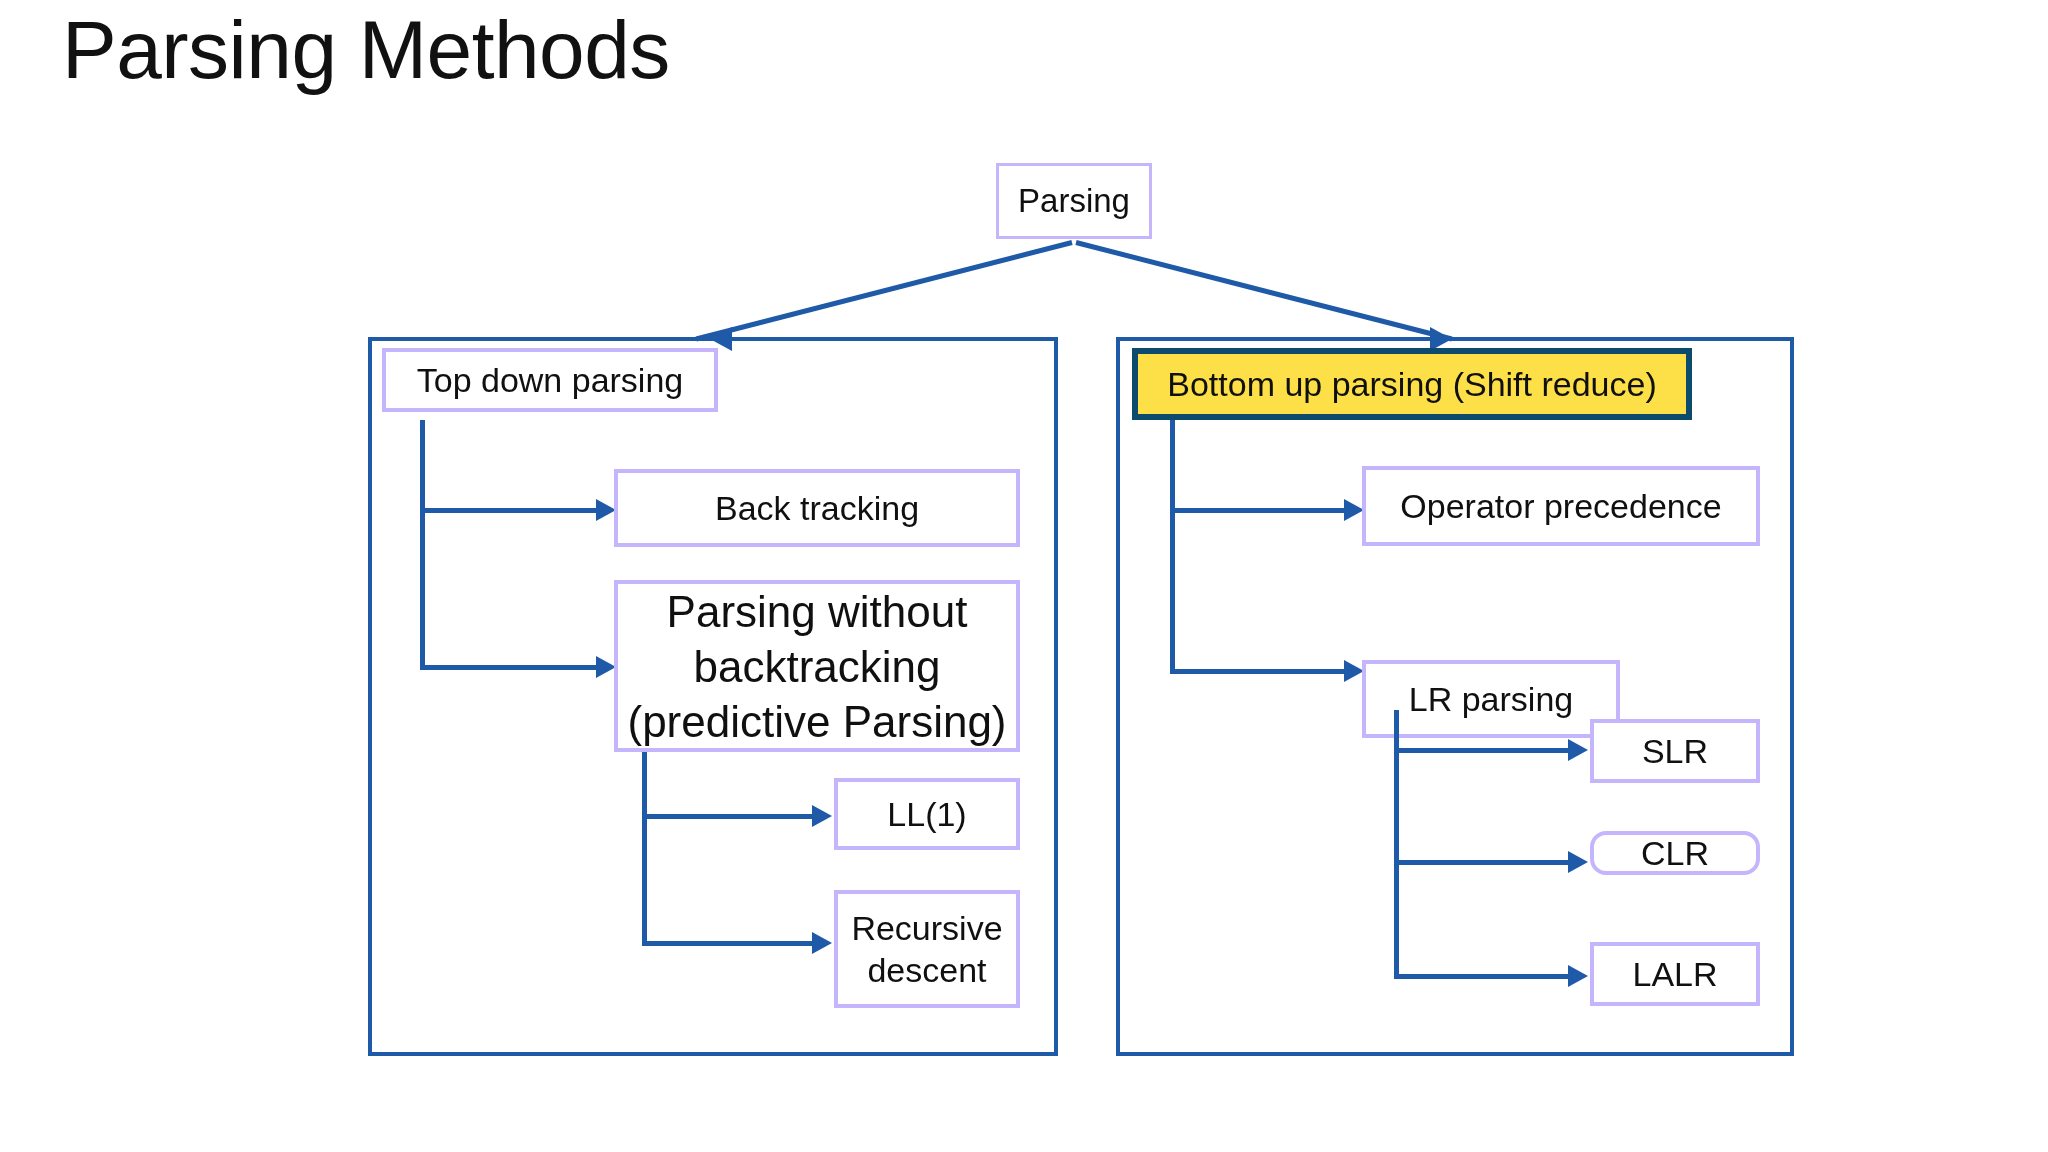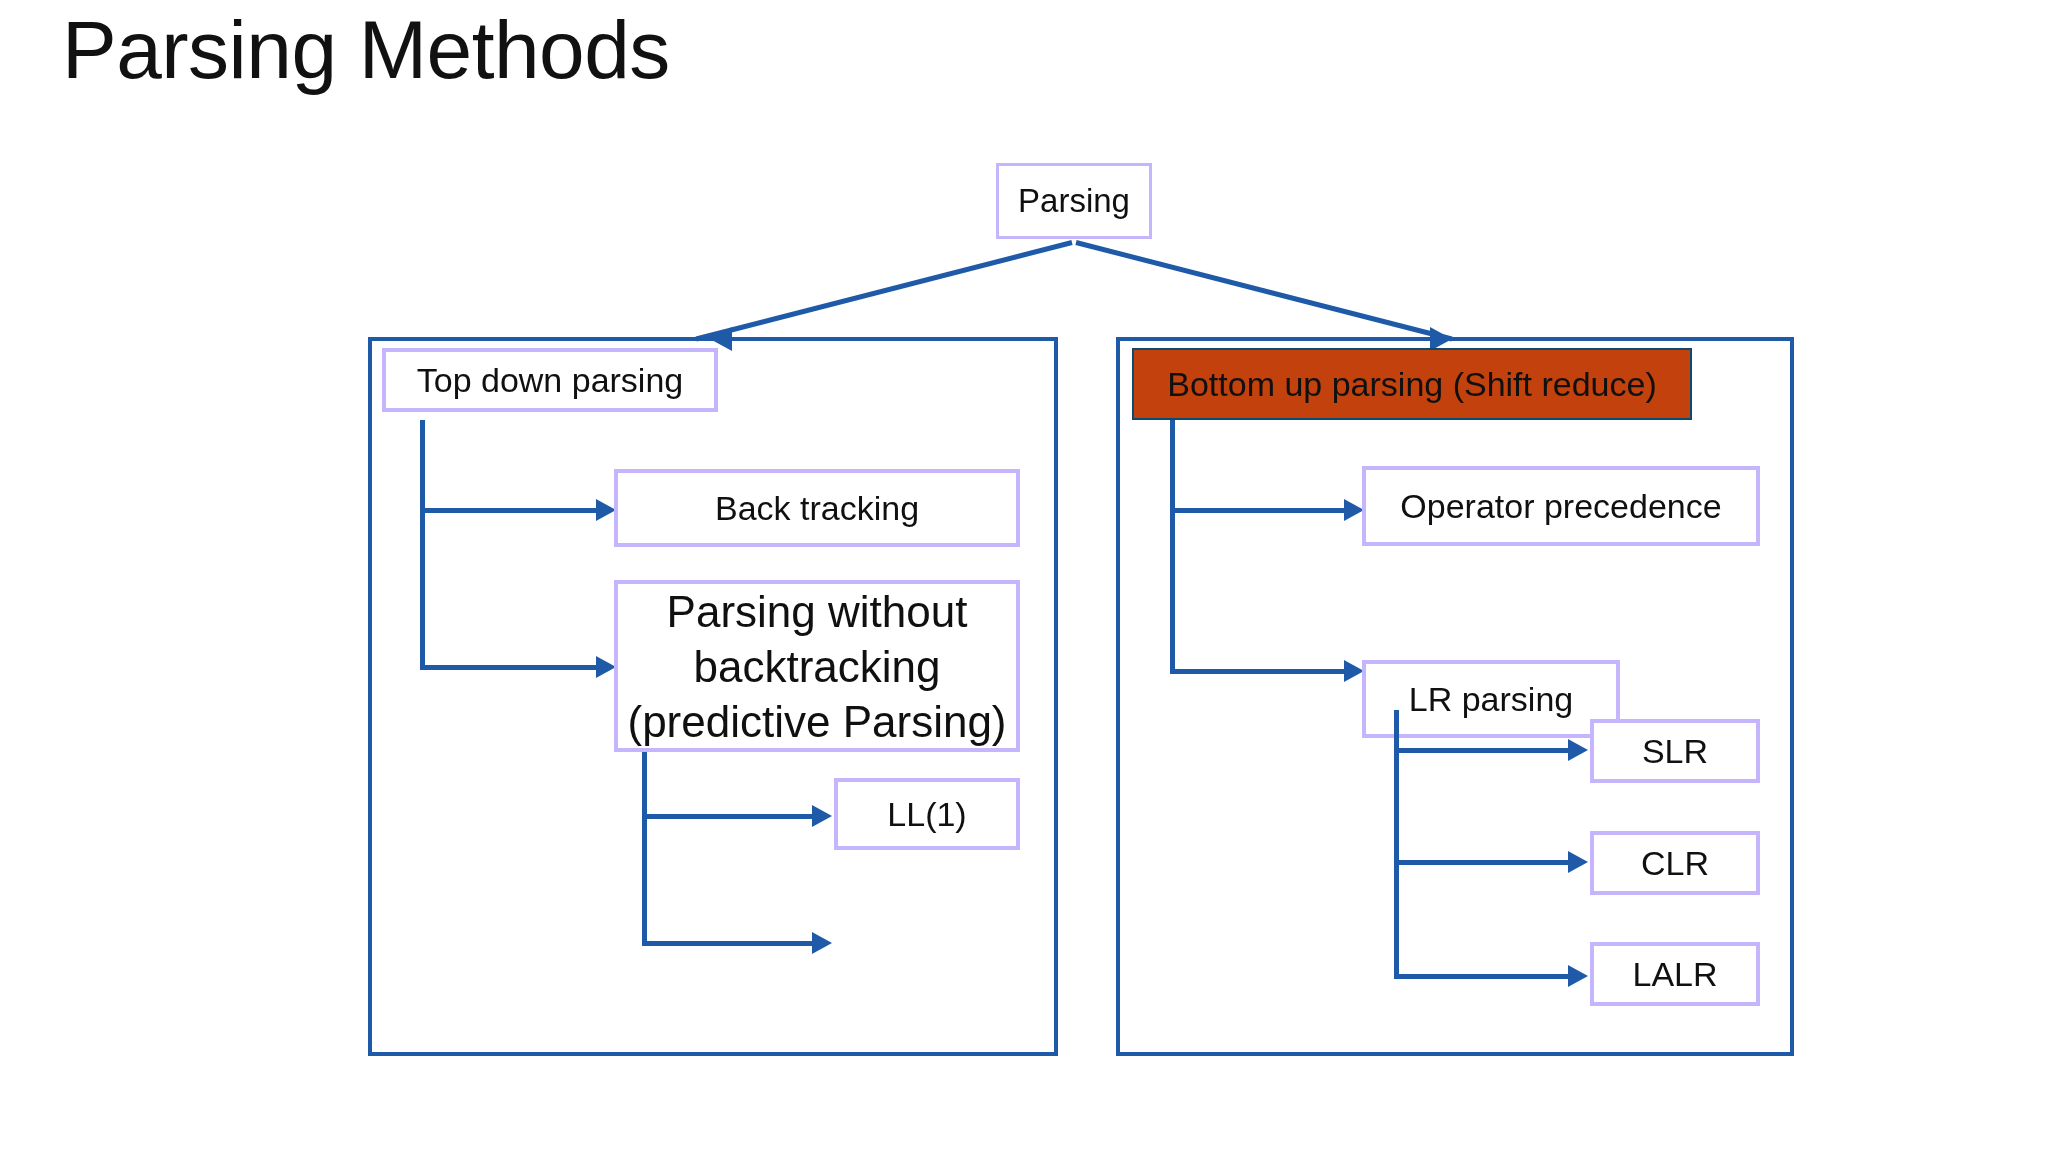--- a/index.html
+++ b/index.html
@@ -49,22 +49,22 @@
     font-size: 34px;
     line-height: 1.25;
     font-weight: 400;
     padding: 2px 8px;
   }
   .node.root {
     font-size: 33px;
     border-width: 3px;
   }
   .node.highlight {
-    background: #c2410c;
-    border: 2px solid #0c4a6e;
+    background: #fde047;
+    border: 6px solid #0c4a6e;
   }
 
   
   .group {
     position: absolute;
     box-sizing: border-box;
     border: 4px solid #1F5AA8;
     background: transparent;
   }
 
@@ -142,20 +142,21 @@
   <div class="vline" style="left:594px; top:752px; height:194px;"></div>
 
   <div class="hline" style="left:594px; top:814px; width:176px;"></div>
   <div class="arrow-right" style="left:764px; top:805px;"></div>
 
   <div class="node" style="left:786px; top:778px; width:186px; height:72px;">LL(1)</div>
 
   <div class="hline" style="left:594px; top:941px; width:176px;"></div>
   <div class="arrow-right" style="left:764px; top:932px;"></div>
 
+  <div class="node" style="left:786px; top:890px; width:186px; height:118px;">Recursive descent</div>
 
   <div class="group" style="left:1068px; top:337px; width:678px; height:719px;"></div>
 
   <div class="node highlight" style="left:1084px; top:348px; width:560px; height:72px;">Bottom up parsing (Shift reduce)</div>
 
   <div class="vline" style="left:1122px; top:420px; height:254px;"></div>
 
   <div class="hline" style="left:1122px; top:508px; width:180px;"></div>
   <div class="arrow-right" style="left:1296px; top:499px;"></div>
 
@@ -169,20 +170,20 @@
   <div class="vline" style="left:1346px; top:710px; height:268px;"></div>
 
   <div class="hline" style="left:1346px; top:748px; width:180px;"></div>
   <div class="arrow-right" style="left:1520px; top:739px;"></div>
 
   <div class="node" style="left:1542px; top:719px; width:170px; height:64px;">SLR</div>
 
   <div class="hline" style="left:1346px; top:860px; width:180px;"></div>
   <div class="arrow-right" style="left:1520px; top:851px;"></div>
 
-  <div class="node" style="left:1542px; top:831px; width:170px; height:64px;">CLR</div>
+  <div class="node" style="left:1542px; top:831px; width:170px; height:44px;border-radius:16px;">CLR</div>
 
   <div class="hline" style="left:1346px; top:974px; width:180px;"></div>
   <div class="arrow-right" style="left:1520px; top:965px;"></div>
 
   <div class="node" style="left:1542px; top:942px; width:170px; height:64px;">LALR</div>
 
 </div>
 
 </body></html>

